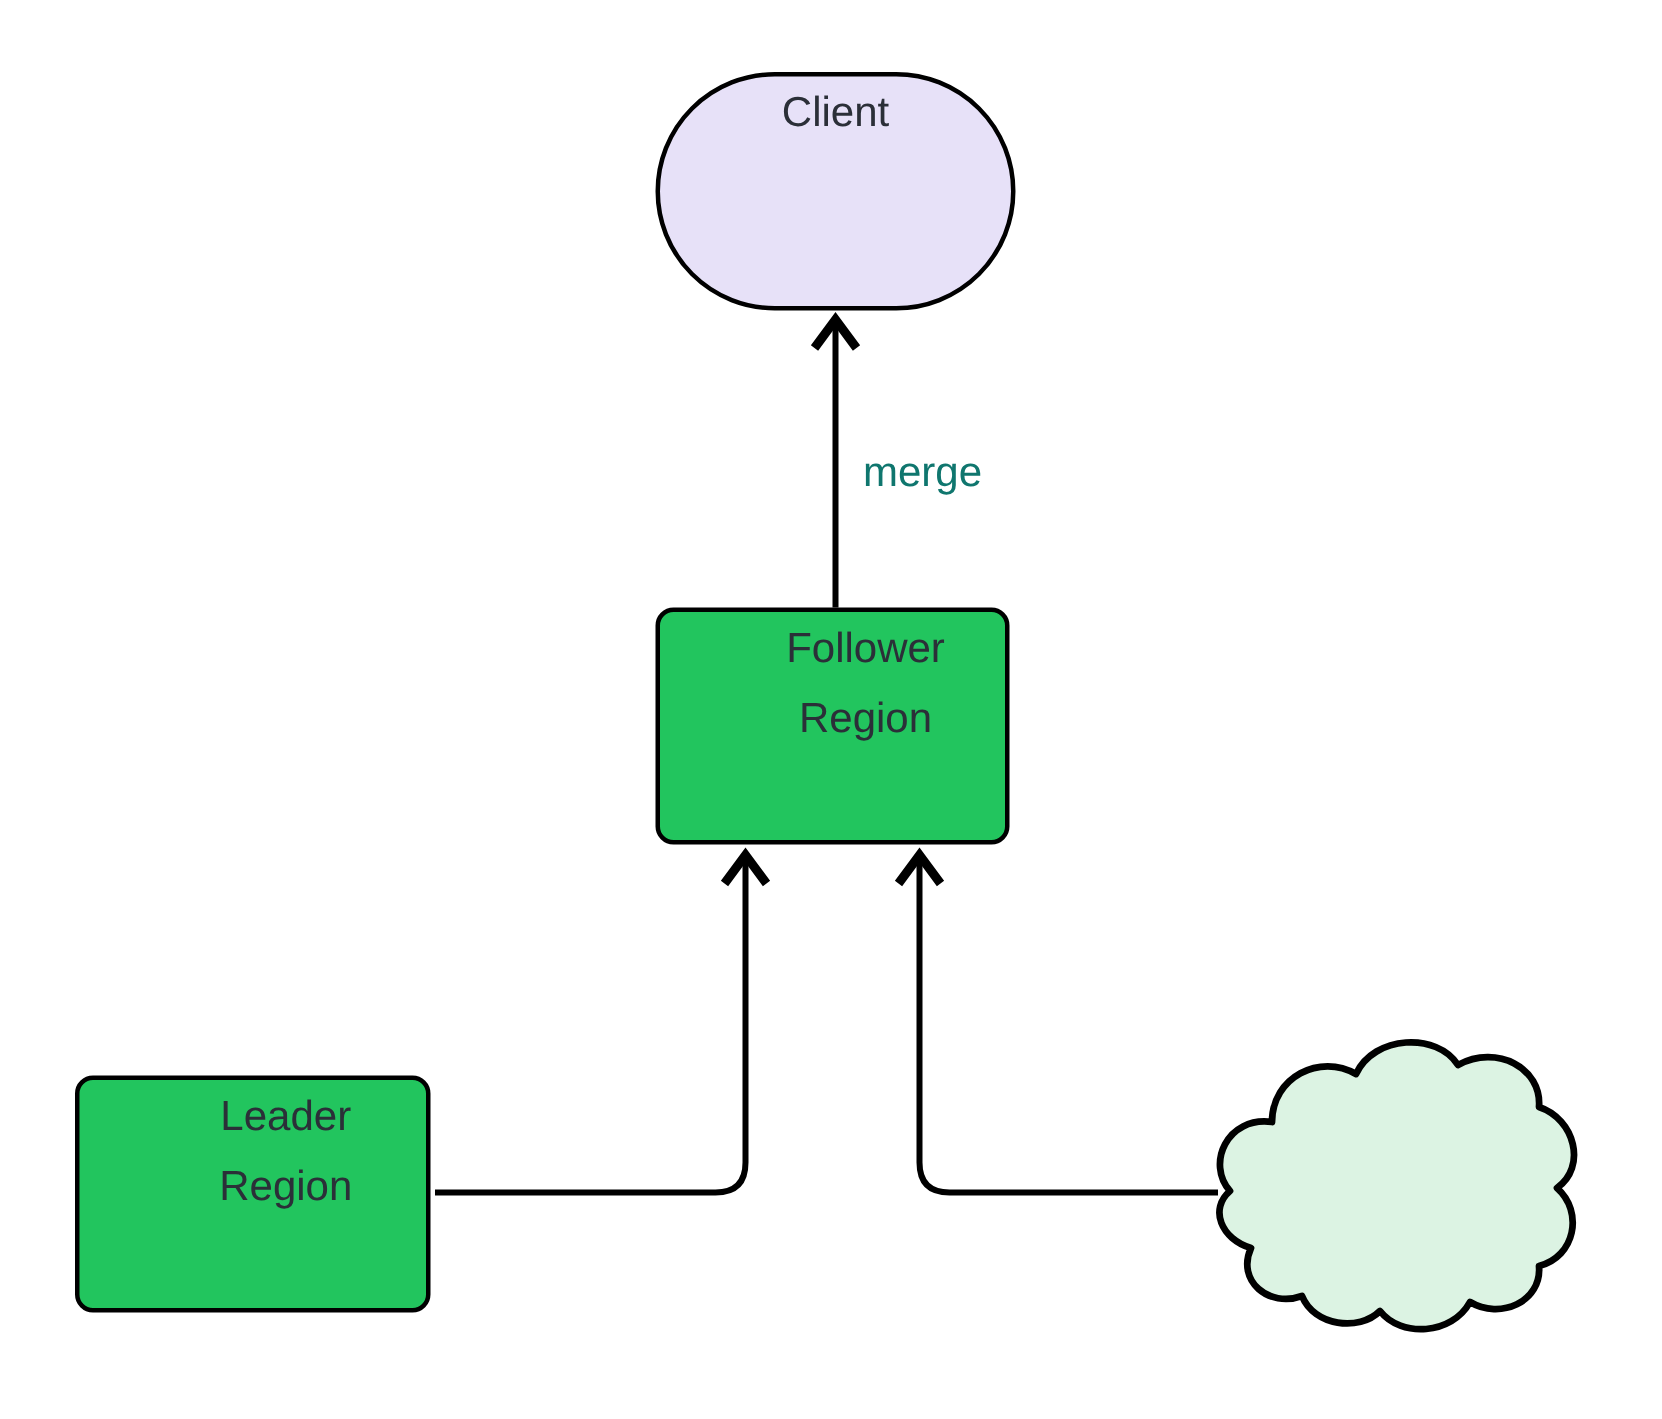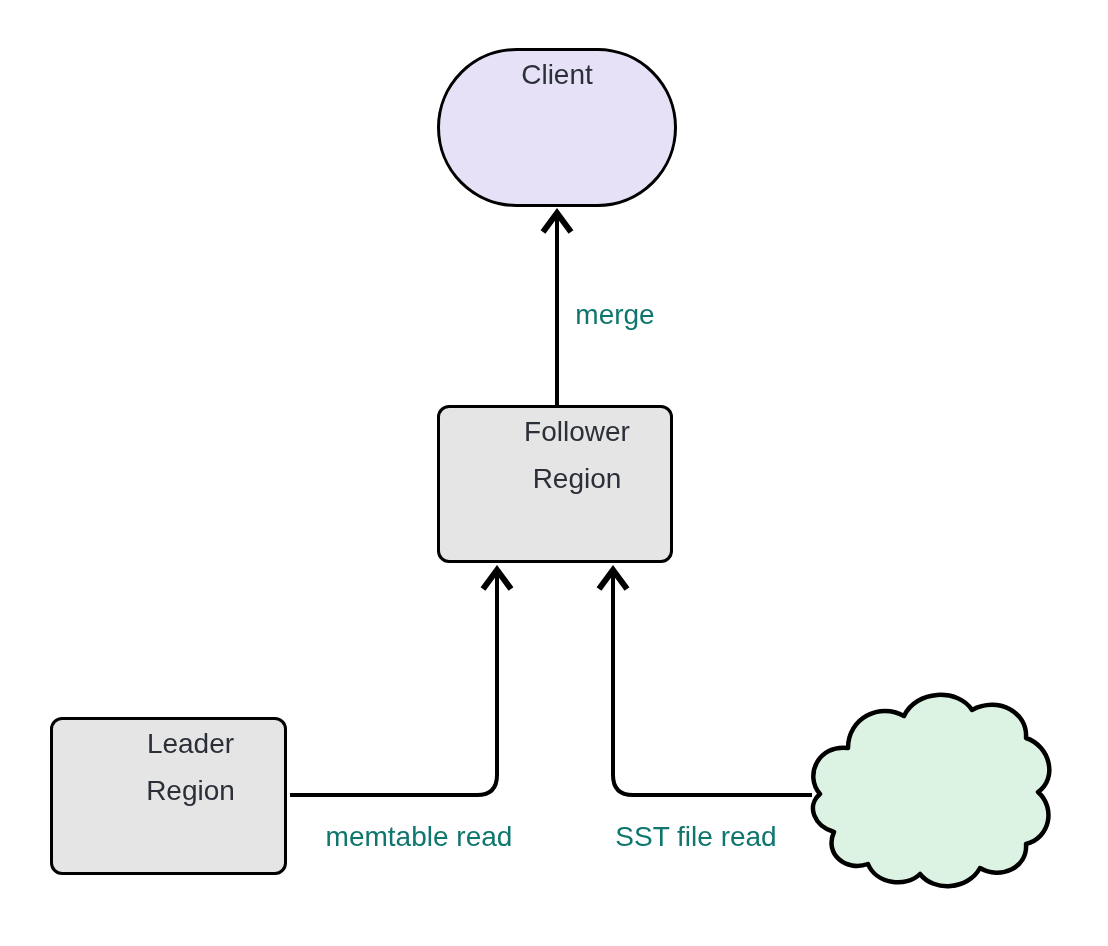--- a/index.html
+++ b/index.html
@@ -46,21 +46,21 @@
     line-height: 47px;
     text-align: center;
   }
   .node-client {
     left: 437px; top: 48px;
     width: 240px; height: 159px;
     background: #e7e1f8;
     border-radius: 80px;
   }
   .node-rect {
-    background: #e5e5e5;
+    background: #22c55e;
     border-radius: 12px;
     padding-left: 44px;
   }
   .node-follower { left: 437px; top: 405px; width: 236px; height: 158px; }
   .node-leader   { left: 50px;  top: 717px; width: 237px; height: 158px; }
   .node-label-wrap { display: inline-block; max-width: 165px; }
   .edge-label {
     position: absolute;
     transform: translate(-50%, -50%);
     font-size: 28px;
@@ -118,17 +118,15 @@
     <span class="node-label-wrap">Follower Region</span>
   </div>
 
   <div class="node node-rect node-leader">
     <span class="node-label-wrap">Leader Region</span>
   </div>
 
 
   <div class="edge-label lbl-merge">merge</div>
 
-  <div class="edge-label lbl-memtable">memtable read</div>
 
-  <div class="edge-label lbl-sst">SST file read</div>
 
 </div>
 
 </body></html>

